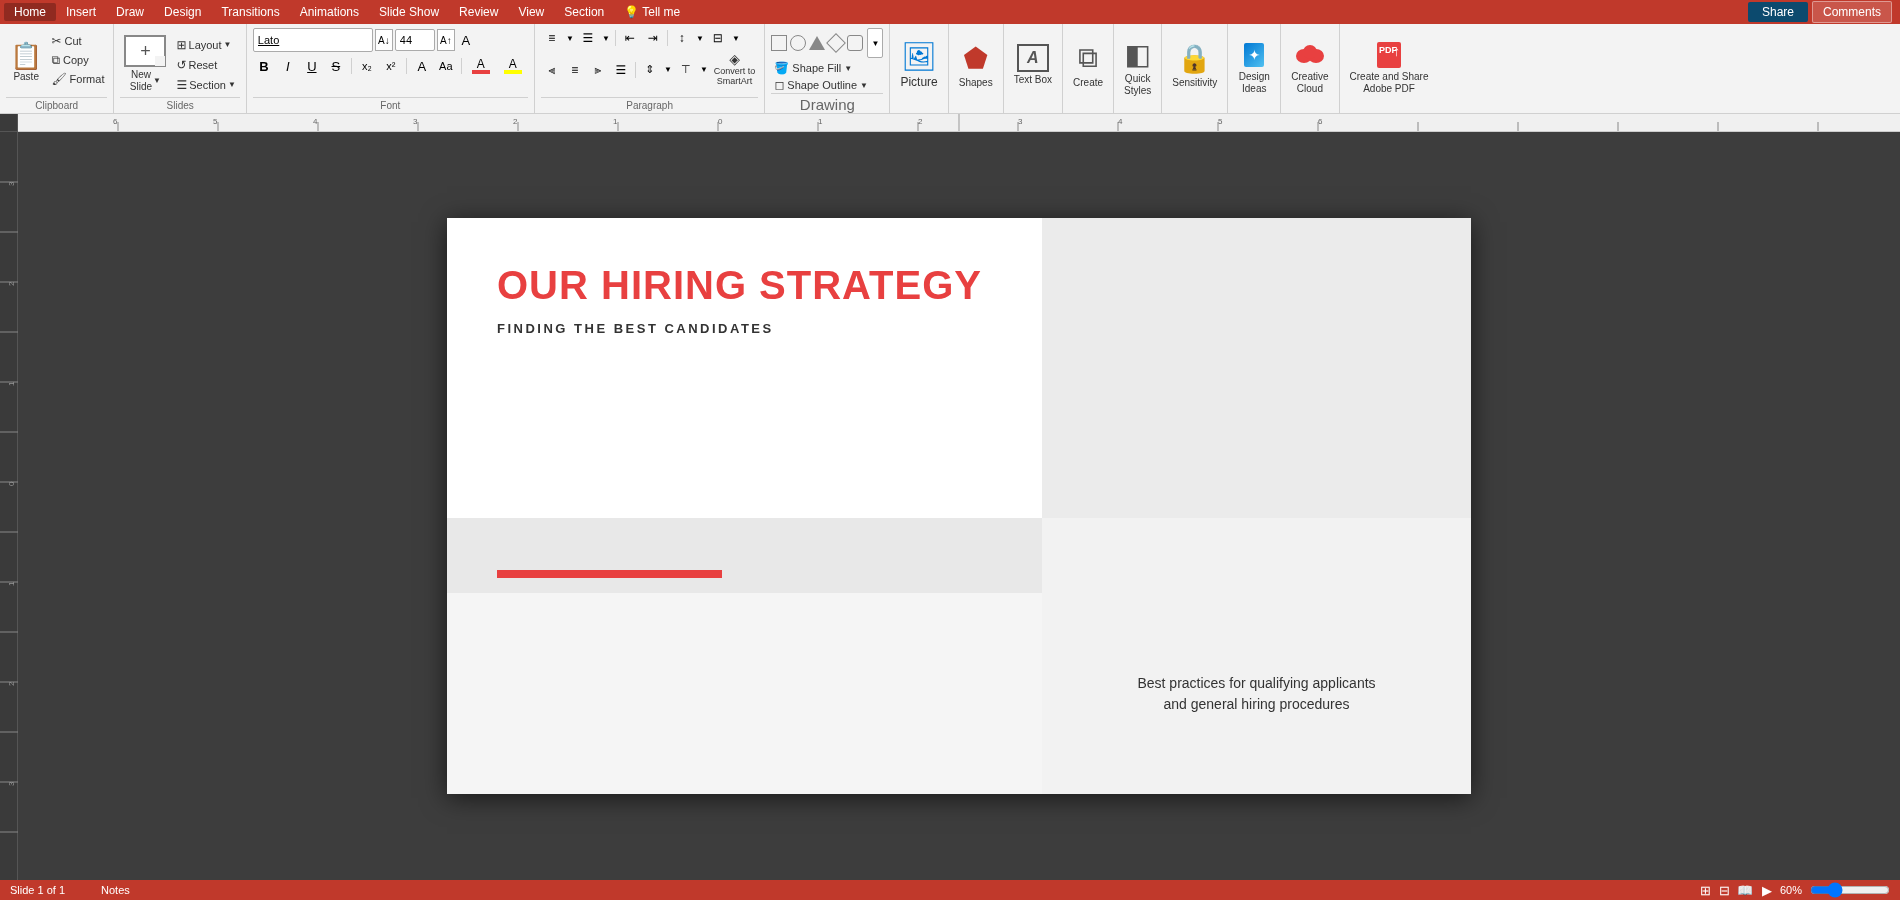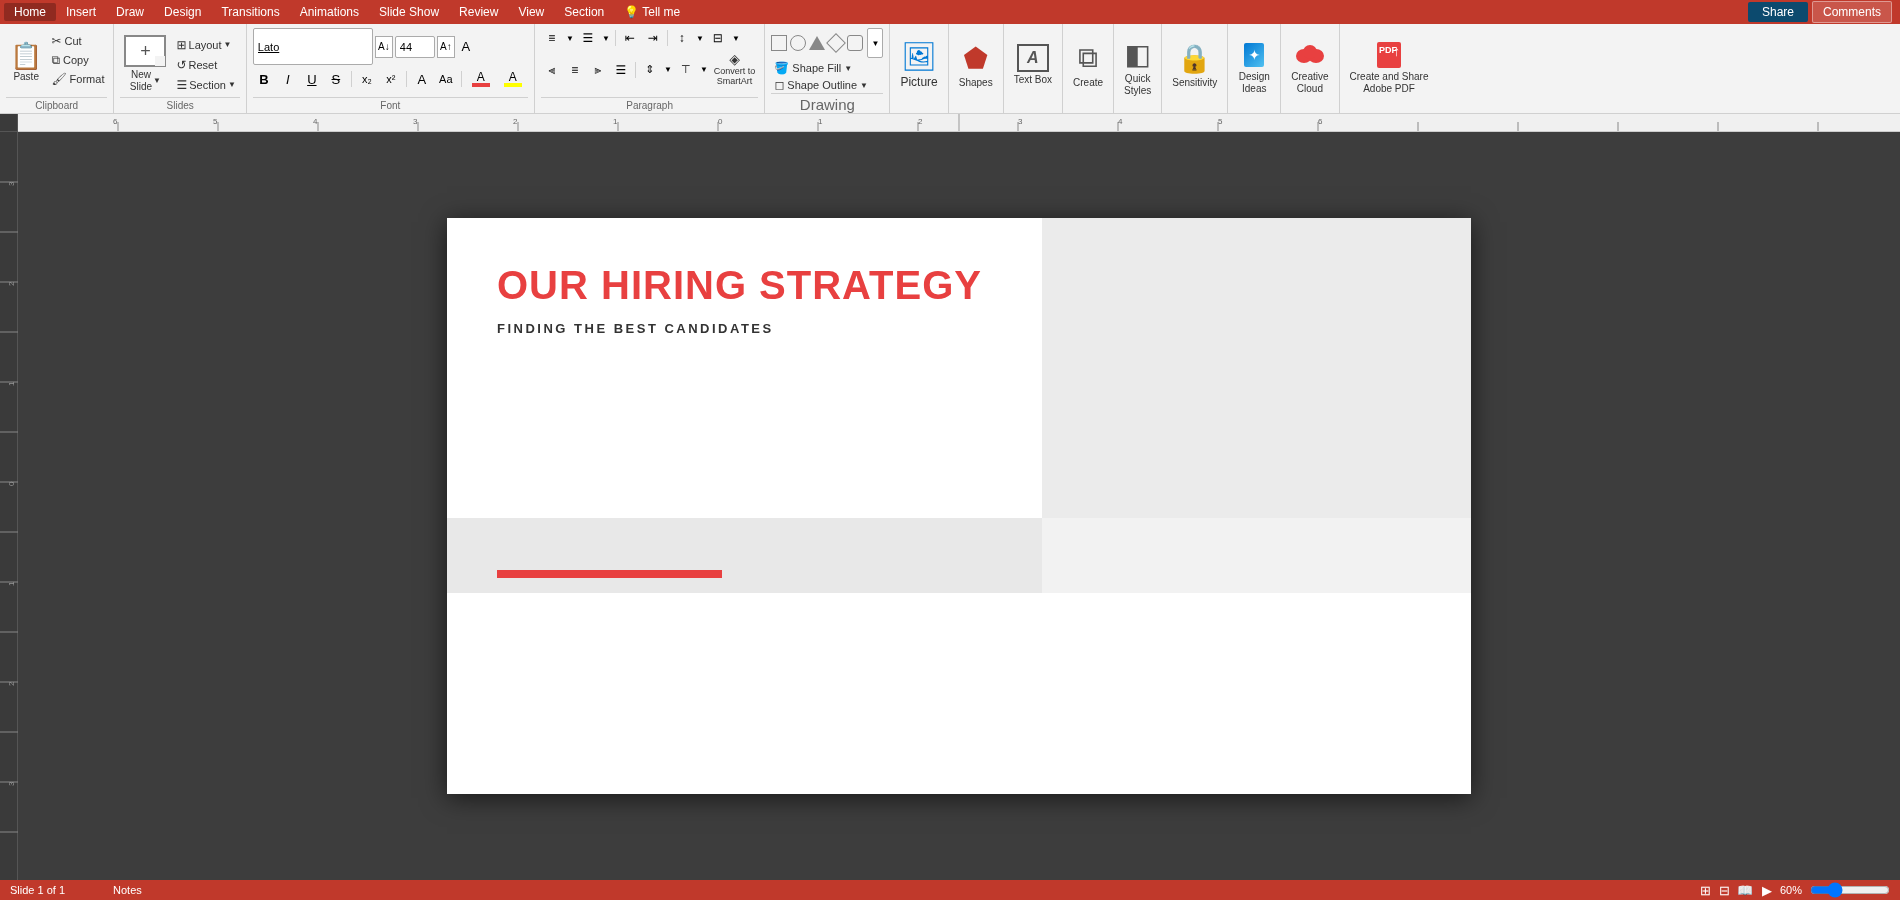--- a/index.html
+++ b/index.html
@@ -91,21 +91,21 @@
             <span style="font-size:8px;">▼</span>
           </button>
         </div>
       </div>
       <div style="font-size:10px; color:#666; text-align:center; border-top:1px solid #d0d0d0; padding-top:2px; margin-top:auto;">Slides</div>
     </div>
 
     <div style="display:flex; flex-direction:column; border-right:1px solid #d0d0d0; padding:4px 6px 2px 6px; min-width:220px;">
       <div style="display:flex; flex-direction:column; gap:3px; flex:1;">
         <div style="display:flex; align-items:center; gap:2px;">
-          <input type="text" style="width: 120px; height: 37px; border: 1px solid rgb(171, 171, 171); background: rgb(255, 255, 255); font-size: 11px; padding: 0px 4px; border-radius: 2px; text-decoration: underline;" value="Lato">
+          <input type="text" style="width: 120px; height: 24px; border: 1px solid rgb(171, 171, 171); background: rgb(255, 255, 255); font-size: 11px; padding: 0px 4px; border-radius: 2px; text-decoration: underline;" value="Lato">
           <button style="width:18px; height:22px; border:1px solid #ababab; background:#fff; cursor:pointer; font-size:10px; padding:0;">A↓</button>
           <input type="text" style="width: 40px; height: 22px; border: 1px solid rgb(171, 171, 171); background: rgb(255, 255, 255); font-size: 11px; padding: 0px 4px; border-radius: 2px;" value="44">
           <button style="width:18px; height:22px; border:1px solid #ababab; background:#fff; cursor:pointer; font-size:10px;">A↑</button>
           <button style="width:18px; height:22px; border:1px solid transparent; background:transparent; cursor:pointer; font-size:13px;">A</button>
         </div>
         <div style="display:flex; align-items:center; gap:2px;">
           <button style="width:22px; height:22px; border:1px solid transparent; background:transparent; cursor:pointer; font-weight:bold; font-size:13px; border-radius:2px;"><span>B</span></button>
           <button style="width:22px; height:22px; border:1px solid transparent; background:transparent; cursor:pointer; font-style:italic; font-size:13px; border-radius:2px;"><span>I</span></button>
           <button style="width:22px; height:22px; border:1px solid transparent; background:transparent; cursor:pointer; text-decoration:underline; font-size:13px; border-radius:2px;"><span>U</span></button>
           <button style="width:22px; height:22px; border:1px solid transparent; background:transparent; cursor:pointer; text-decoration:line-through; font-size:13px; border-radius:2px;"><span>S</span></button>
@@ -375,26 +375,37 @@
       </div>
 
       <div style="display:flex; height:75px;">
         <div style="width:595px; background:#e8e8e8; display:flex; flex-direction:column; justify-content:flex-end; padding-bottom:10px; padding-left:50px;">
 
           <div style="width:225px; height:8px; background:#e84040; margin-bottom:5px;"></div>
         </div>
         <div style="flex:1; background:#f2f2f2;"></div>
       </div>
 
+      <div style="display:flex; height:201px;">
+
+        <div style="width:595px; background:#f5f5f5;"></div>
+
+        <div style="flex:1; background:#f2f2f2; display:flex; align-items:center; justify-content:center; padding:20px;">
+          <div style="text-align:center; font-family:Arial, sans-serif; font-size:14px; color:#333; line-height:1.5;">
+            <span>Best practices for qualifying applicants</span><br>
+            <span>and general hiring procedures</span>
+          </div>
+        </div>
+      </div>
 
     </div>
   </div>
 </div>
 
-<div style="height:20px; background:#c0392b; display:flex; align-items:center; padding:0 10px; gap:20px; font-size:11px; color:#fff;">
+<div style="height:20px; background:#c0392b; display:flex; align-items:center; padding:0 10px; gap:8px; font-size:11px; color:#fff;">
   <span style="color:#fff;">Slide 1 of 1</span>
   <span style="color:#fff; cursor:pointer;padding-left:28px;">Notes</span>
   <span style="margin-left:auto; display:flex; align-items:center; gap:8px;">
     <span style="cursor:pointer; font-size:13px;">⊞</span>
     <span style="cursor:pointer; font-size:13px;">⊟</span>
     <span style="cursor:pointer; font-size:13px;">📖</span>
     <span style="cursor:pointer; font-size:13px;">▶</span>
     <span style="color:#fff;">60%</span>
     <input type="range" min="10" max="200" value="60" style="width: 80px;">
   </span>

